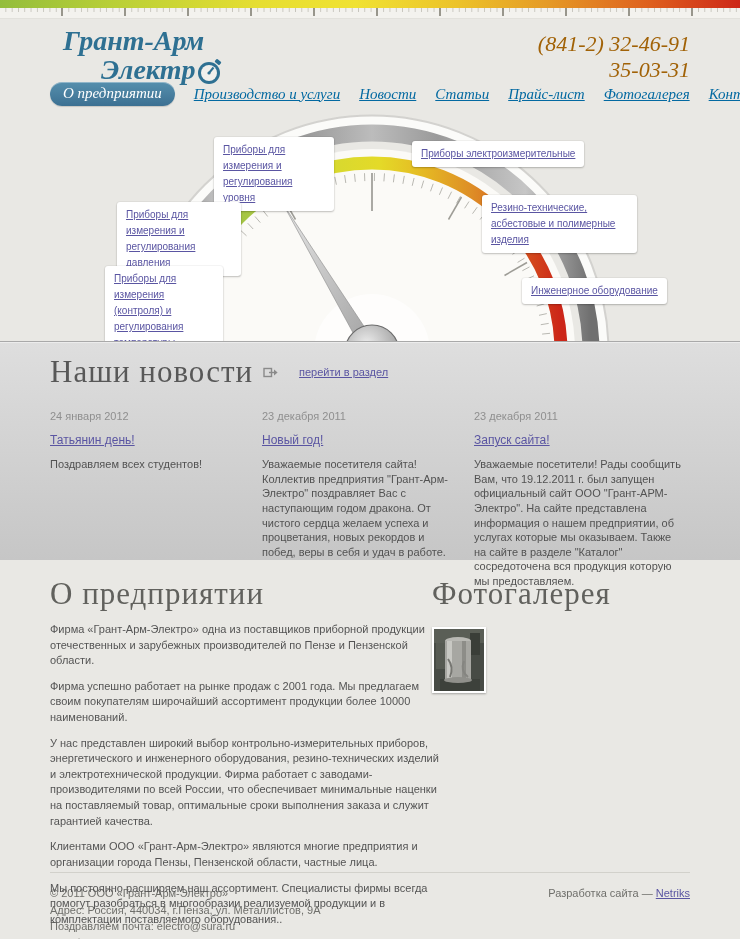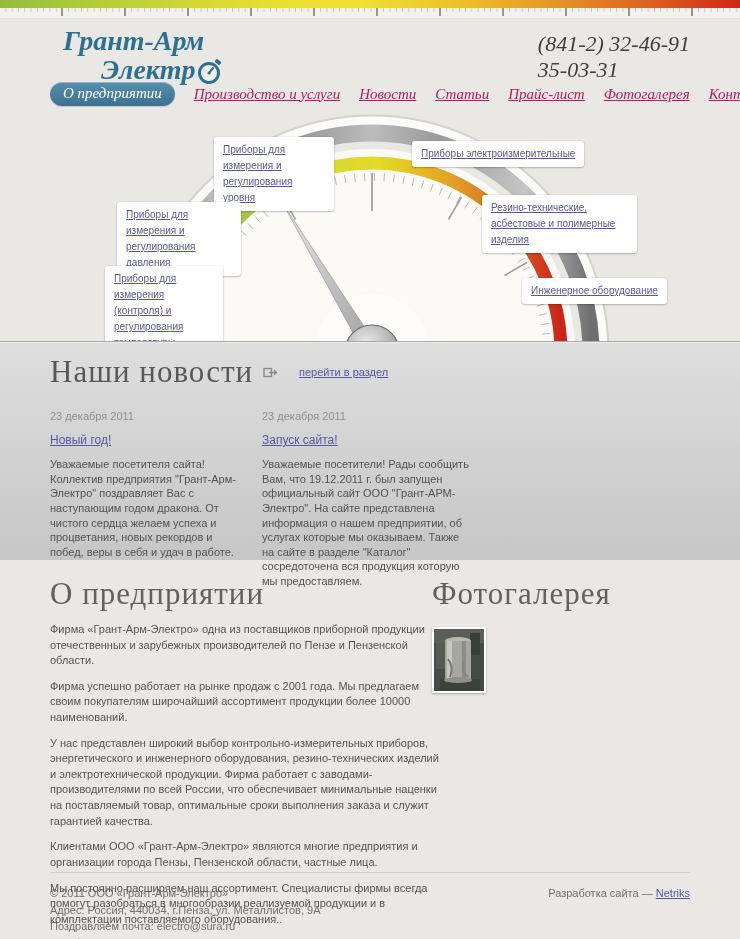--- a/index.html
+++ b/index.html
@@ -24,26 +24,26 @@
     background-position:top left, top left;
     border-bottom:1px solid #e2e1dc;
   }
   
   .header { position:relative; height:88px; }
   .logo { position:absolute; left:63px; top:8px; color:#2e7092;
     font-family:"Liberation Serif","DejaVu Serif",serif; font-style:italic; font-weight:bold;
     font-size:28px; line-height:1.02; }
   .logo .l2 { margin-left:38px; display:flex; align-items:center; }
   .logo-icon { margin-left:1px; margin-top:2px; }
-  .phones { position:absolute; right:50px; top:12px; color:#404040;
+  .phones { position:absolute; right:50px; top:12px; text-align:right; color:#a16207;
     font-family:"Liberation Serif","DejaVu Serif",serif; font-style:italic;
     font-size:22px; line-height:1.18; }
   .nav { position:absolute; left:50px; top:63px; display:flex; align-items:center; gap:19px;
     font-family:"Liberation Serif","DejaVu Serif",serif; font-style:italic; font-size:15px; }
-  .nav a { color:#be185d; white-space:nowrap; }
+  .nav a { color:#0369a1; white-space:nowrap; }
   .nav .pill {
     background:linear-gradient(#568fad,#3c7092); color:#fff; text-decoration:none;
     padding:3px 13px 4px; border-radius:12px;
     box-shadow:inset 0 1px 0 rgba(255,255,255,.35), 0 1px 1px rgba(0,0,0,.15);
   }
   
   .gauge-sec { position:relative; height:234px; overflow:hidden;padding-left:44px; }
   .gauge-sec svg.dial { position:absolute; left:0; top:0; }
   .glabel {
     position:absolute; background:#fff; border-radius:3px; z-index:2;
@@ -252,20 +252,25 @@
       <svg width="15" height="11" viewBox="0 0 15 11">
         <rect x="1" y="1.5" width="7.5" height="8" fill="none" stroke="#8a8a8a" stroke-width="1.4"></rect>
         <line x1="6" y1="5.5" x2="13" y2="5.5" stroke="#8a8a8a" stroke-width="1.4"></line>
         <polygon points="11,2.6 14.6,5.5 11,8.4" fill="#8a8a8a"></polygon>
       </svg>
       <a href="#">перейти в раздел</a>
     </span>
   </div>
   <div class="news-cols">
     <div class="news-col">
+      <div class="news-date">24 января 2012</div>
+      <a href="#" class="news-title">Татьянин день!</a>
+      <div class="news-text">Поздравляем всех студентов!</div>
+    </div>
+    <div class="news-col">
       <div class="news-date">23 декабря 2011</div>
       <a href="#" class="news-title">Новый год!</a>
       <div class="news-text">Уважаемые посетителя сайта! Коллектив предприятия "Грант-Арм-Электро" поздравляет Вас с наступающим годом дракона. От чистого сердца желаем успеха и процветания, новых рекордов и побед, веры в себя и удач в работе.</div>
     </div>
     <div class="news-col">
       <div class="news-date">23 декабря 2011</div>
       <a href="#" class="news-title">Запуск сайта!</a>
       <div class="news-text">Уважаемые посетители! Рады сообщить Вам, что 19.12.2011 г. был запущен официальный сайт ООО "Грант-АРМ-Электро". На сайте представлена информация о нашем предприятии, об услугах которые мы оказываем. Также на сайте в разделе "Каталог" сосредоточена вся продукция которую мы предоставляем.</div>
     </div>
   </div>

